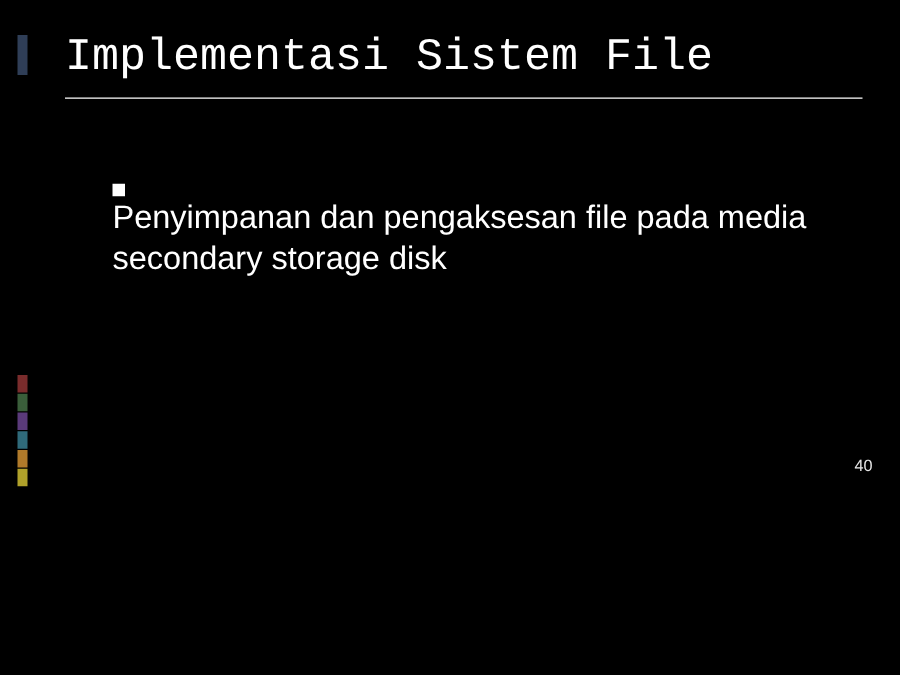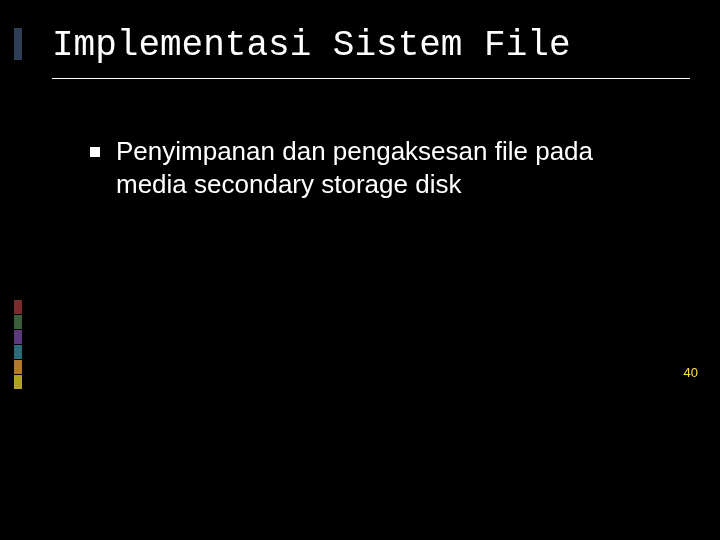--- a/index.html
+++ b/index.html
@@ -35,20 +35,21 @@
   .body {
     position: absolute;
     top: 135px;
     left: 90px;
     right: 60px;
   }
   .bullet {
     display: flex;
     align-items: flex-start;
     margin-bottom: 4px;
+    flex-direction: column;
   }
   .bullet-marker {
     flex: 0 0 auto;
     width: 10px;
     height: 10px;
     background: #fff;
     margin-top: 12px;
     margin-right: 16px;
   }
   .bullet-text {
@@ -72,21 +73,21 @@
     width: 8px;
     height: 14px;
     margin-bottom: 1px;
   }
   .page-number {
     position: absolute;
     bottom: 12px;
     right: 22px;
     font-family: "Candara", "Segoe UI", Arial, sans-serif;
     font-size: 13px;
-    color: #fde047;
+    color: #e5e5e5;
     margin-left: 36px;
   }
 </style>
 </head>
 <body>
 
 <div class="slide">
 
   <div class="accent-stack">
     <div class="accent-long" style="background:#2f3e57"></div>

